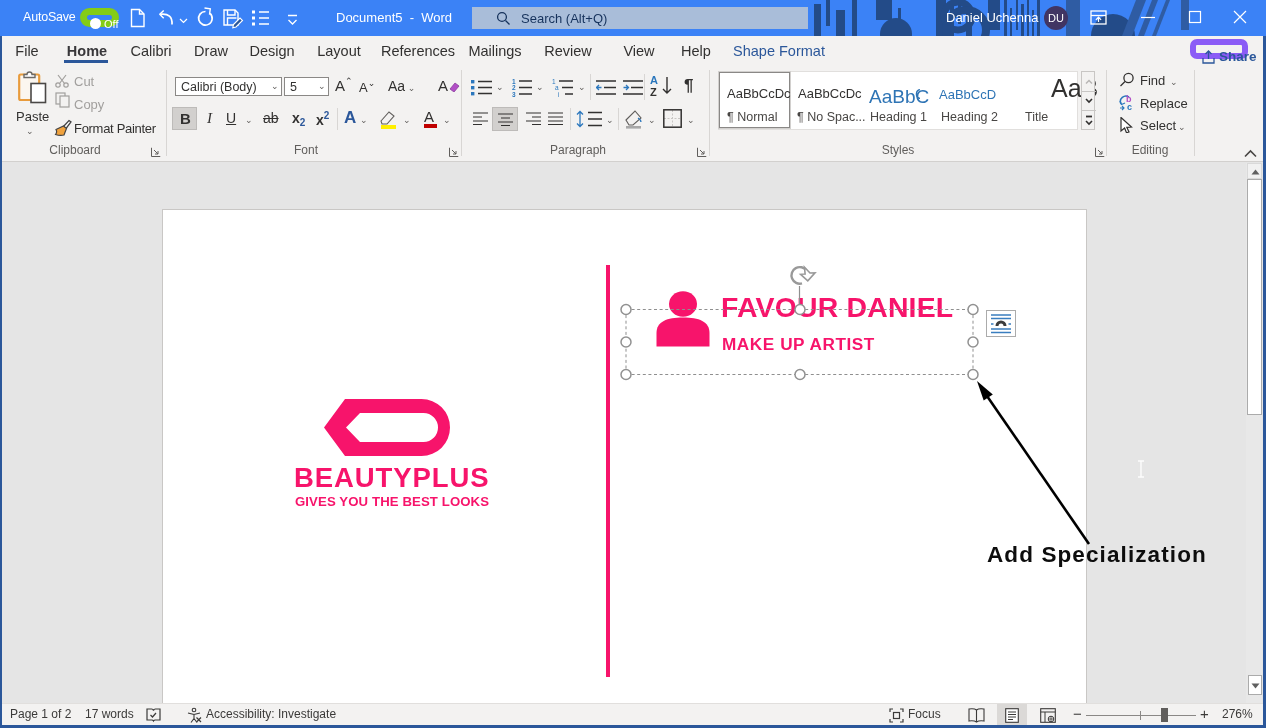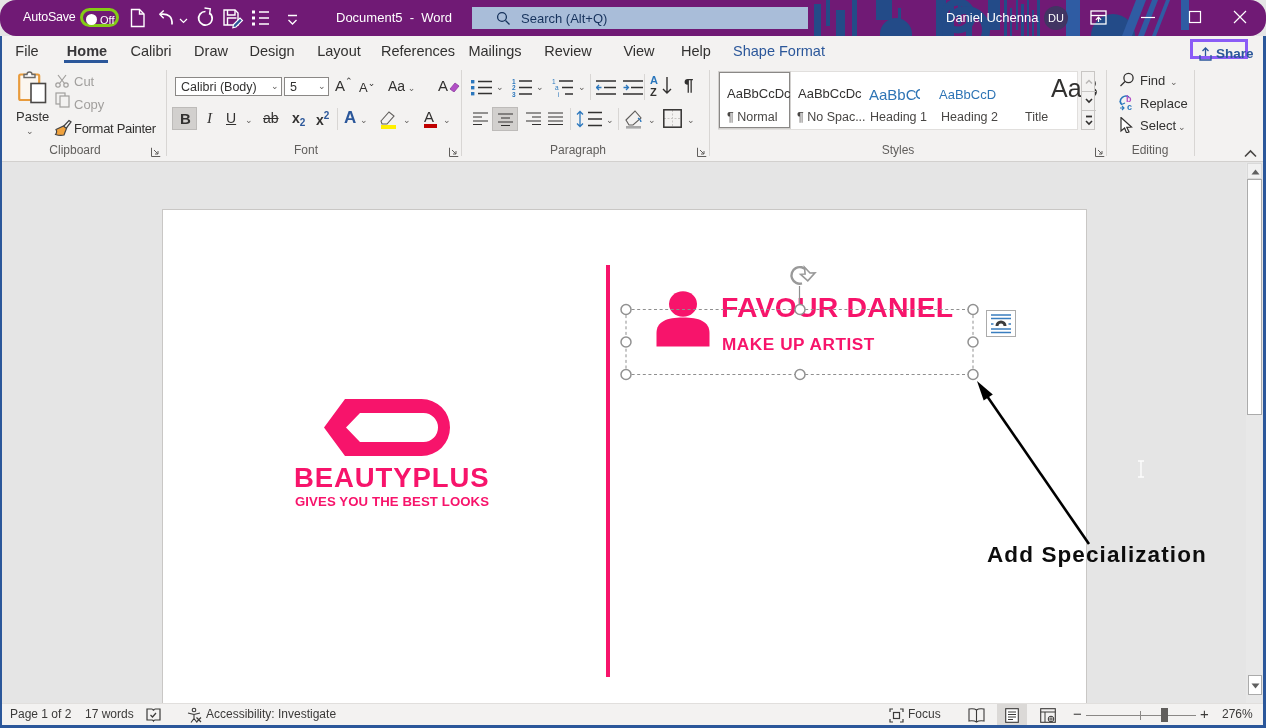--- a/index.html
+++ b/index.html
@@ -1,21 +1,21 @@
 <!DOCTYPE html>
 <html><head>
 <meta charset="utf-8">
 <style>
   html,body{margin:0;padding:0;}
   *{box-sizing:border-box;}
   body{font-family:"Liberation Sans", sans-serif; width:1266px; height:728px; overflow:hidden;}
   #win{position:relative;width:1266px;height:728px;background:#e5e5e5;overflow:hidden;}
   .abs{position:absolute;}
   
-  #titlebar{position:absolute;left:0;top:0;width:1266px;height:36px;background:#701a75;color:#fff;border-radius:16px;}
+  #titlebar{position:absolute;left:0;top:0;width:1266px;height:36px;background:#3b82f6;color:#fff;}
   #titlebar .txt{position:absolute;font-size:15px;color:#fff;white-space:nowrap;}
   #searchbox{position:absolute;left:472px;top:7px;width:336px;height:22px;background:#a9bdd9;}
   #searchbox .stxt{position:absolute;left:49px;top:4px;font-size:13px;color:#16325c;}
   
   #tabs{position:absolute;left:0;top:36px;width:1266px;height:30px;background:#f3f2f1;}
   .tab{position:absolute;top:0;height:30px;line-height:30px;font-size:14.5px;color:#323130;text-align:center;}
   
   #ribbon{position:absolute;left:0;top:0;width:1266px;height:163px;background:transparent;}
   .gsep{position:absolute;top:70px;height:86px;width:1px;background:#d8d6d4;}
   .glabel{position:absolute;top:143px;font-size:12px;color:#605e5c;text-align:center;white-space:nowrap;}
@@ -69,21 +69,21 @@
         <path d="M500 0 l10 0 l-14 36 l-10 0 z"></path>
           <path d="M516 0 l6 0 l-14 36 l-6 0 z"></path>
         <path d="M530 0 l4 0 l-14 36 l-4 0 z"></path>
       </g>
       <g fill="none" stroke="#234b88" stroke-width="8">
         <circle cx="330" cy="30" r="20"></circle>
       </g>
     </svg>
     <div class="txt" style="left:23px;top:10px;font-size:12.5px;letter-spacing:-0.2px;">AutoSave</div>
 
-    <div class="abs" style="left:80px;top:8px;width:39px;height:19px;border:3px solid #84cc16;border-radius:10px;">
+    <div class="abs" style="left:80px;top:8px;width:39px;height:19px;border:7px solid #84cc16;border-radius:10px;">
       <div class="abs" style="left:3px;top:3px;width:11px;height:11px;background:#fff;border-radius:50%;"></div>
       <div class="abs" style="left:17px;top:3px;font-size:11px;color:#fff;">Off</div>
     </div>
 
     <svg class="abs" style="left:128px;top:7px" width="180" height="22" viewBox="0 0 180 22">
       <g fill="none" stroke="#fff" stroke-width="1.4">
         <path d="M3.5 2.5 h8 l4.5 4.5 v12.5 h-12.5 z"></path>
           <path d="M11.5 2.5 v4.5 h4.5" fill="none"></path>
         <path d="M44 17.5 c0.5 -8 -3.5 -11 -11.5 -10.2" stroke-width="1.7"></path>
         <path d="M31.5 7.6 l4.2 -4.2 M31.5 7 l4.2 4.2" stroke-width="1.4"></path>
@@ -131,21 +131,21 @@
     <div class="tab" style="left:130px;width:42px;">Calibri</div>
     <div class="tab" style="left:192px;width:38px;">Draw</div>
     <div class="tab" style="left:248px;width:48px;">Design</div>
     <div class="tab" style="left:316px;width:46px;">Layout</div>
     <div class="tab" style="left:380px;width:76px;">References</div>
     <div class="tab" style="left:466px;width:58px;">Mailings</div>
     <div class="tab" style="left:542px;width:52px;">Review</div>
     <div class="tab" style="left:620px;width:38px;">View</div>
     <div class="tab" style="left:678px;width:36px;">Help</div>
     <div class="tab" style="left:732px;width:94px;color:#2b579a;">Shape Format</div>
-    <div class="abs" style="left:1190px;top:3px;width:58px;height:20px;border:3px solid #8b5cf6;border-radius:0;">
+    <div class="abs" style="left:1190px;top:3px;width:58px;height:20px;border:6px solid #8b5cf6;border-radius:7px;">
       <svg class="abs" style="left:5px;top:4px" width="16" height="16" viewBox="0 0 16 16">
         <path d="M2 9 v5 h11 v-5" fill="none" stroke="#2b579a" stroke-width="1.3"></path>
         <path d="M7.5 10 V2.5 M4.5 5 l3 -3 l3 3" fill="none" stroke="#2b579a" stroke-width="1.3"></path>
       </svg>
       <div class="abs" style="left:23px;top:4px;font-size:13.5px;font-weight:bold;color:#2b579a;">Share</div>
     </div>
   </div>
   <div id="ribbon">
     <div class="abs" style="left:0;top:66px;width:1266px;height:96px;background:#f3f2f1;border-bottom:1px solid #d2d0ce;"></div>
 
@@ -331,21 +331,21 @@
         </g>
       </svg>
     <div class="gsep" style="left:709px;"></div>
 
     <div class="abs" style="left:718px;top:71px;width:360px;height:59px;background:#fff;border:1px solid #e1dfdd;"></div>
     <div class="abs" style="left:719px;top:72px;width:71px;height:56px;border:1px solid #8a8886;outline:1px solid #d2d0ce;background:#fff;"></div>
     <div class="rtxt" style="left:727px;top:86px;font-size:13px;">AaBbCcDc</div>
     <div class="rtxt" style="left:727px;top:110px;font-size:12.5px;color:#484644;">¶ Normal</div>
     <div class="rtxt" style="left:798px;top:86px;font-size:13px;">AaBbCcDc</div>
     <div class="rtxt" style="left:797px;top:110px;font-size:12.5px;color:#484644;">¶ No Spac...</div>
-    <div class="rtxt" style="left:869px;top:86px;font-size:15px;color:#2e74b5;">AaBbC</div>
+    <div class="rtxt" style="left:869px;top:86px;font-size:19px;color:#2e74b5;">AaBbC</div>
     <div class="abs" style="left:915px;top:86px;width:5px;overflow:hidden;font-size:14.5px;color:#2e74b5;">C</div>
     <div class="rtxt" style="left:870px;top:110px;font-size:12.5px;color:#484644;">Heading 1</div>
     <div class="rtxt" style="left:939px;top:87px;font-size:13px;color:#2e74b5;">AaBbCcD</div>
     <div class="rtxt" style="left:941px;top:110px;font-size:12.5px;color:#484644;">Heading 2</div>
     <div class="rtxt" style="left:1012px;top:74px;font-size:25px;color:#323130;margin-left:39px;">AaB</div>
     <div class="rtxt" style="left:1025px;top:110px;font-size:12.5px;color:#484644;">Title</div>
     <div class="abs" style="left:1081px;top:71px;width:14px;height:59px;background:#f3f2f1;border:1px solid #c8c6c4;">
       <svg class="abs" style="left:0;top:0" width="14" height="59" viewBox="0 0 14 59">
         <path d="M0 19.5 h14 M0 38.5 h14" stroke="#c8c6c4" stroke-width="1"></path>
         <path d="M4 11.5 l3 -3 l3 3" stroke="#b8b6b4" stroke-width="1.5" fill="none"></path>

